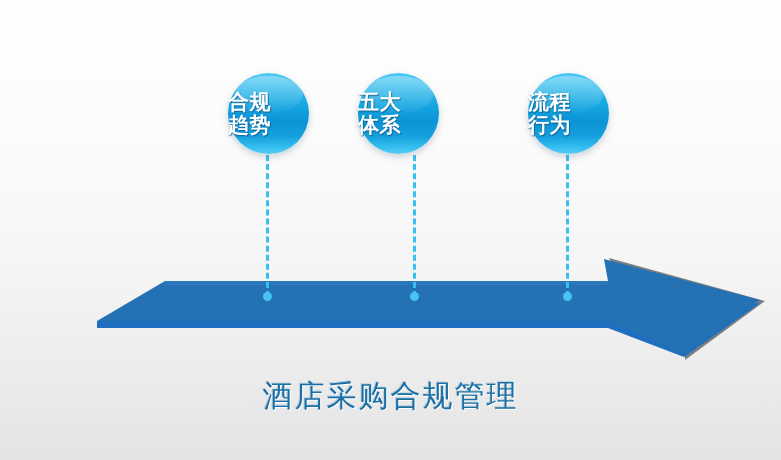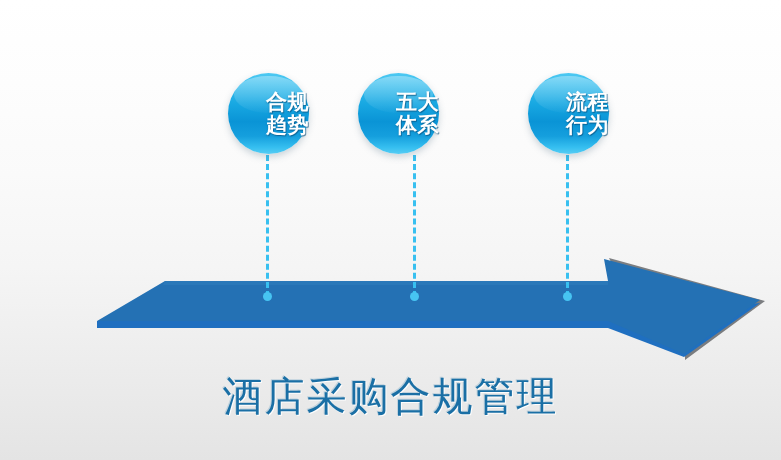--- a/index.html
+++ b/index.html
@@ -65,21 +65,21 @@
         #4ec9f2 0%,
         #35bdee 14%,
         #18a8e2 38%,
         #0a94d6 60%,
         #159fdd 78%,
         #36bff0 92%,
         #57cdf4 100%);
     box-shadow: 0 3px 7px rgba(90,120,140,0.30);
     display: flex;
     flex-direction: column;
-    align-items: flex-end;
+    align-items: flex-start;
     justify-content: center;
   }
   .bubble::after {
     content: "";
     position: absolute;
     left: 8%;
     top: 4%;
     width: 84%;
     height: 46%;
     border-radius: 50%;
@@ -104,21 +104,21 @@
   }
 
   
   #title {
     position: absolute;
     left: 0;
     top: 373px;
     width: 781px;
     text-align: center;
     font-family: "DejaVu Serif", "Liberation Serif", serif;
-    font-size: 40px;
+    font-size: 30px;
     line-height: 46px;
     letter-spacing: 2px;
     color: #1a6fa5;
     text-shadow: 1px 1px 0 rgba(255,255,255,0.9),
                  -1px -1px 0 rgba(140,180,205,0.45);
     z-index: 5;
     white-space: nowrap;
   }
 </style>
 </head>

